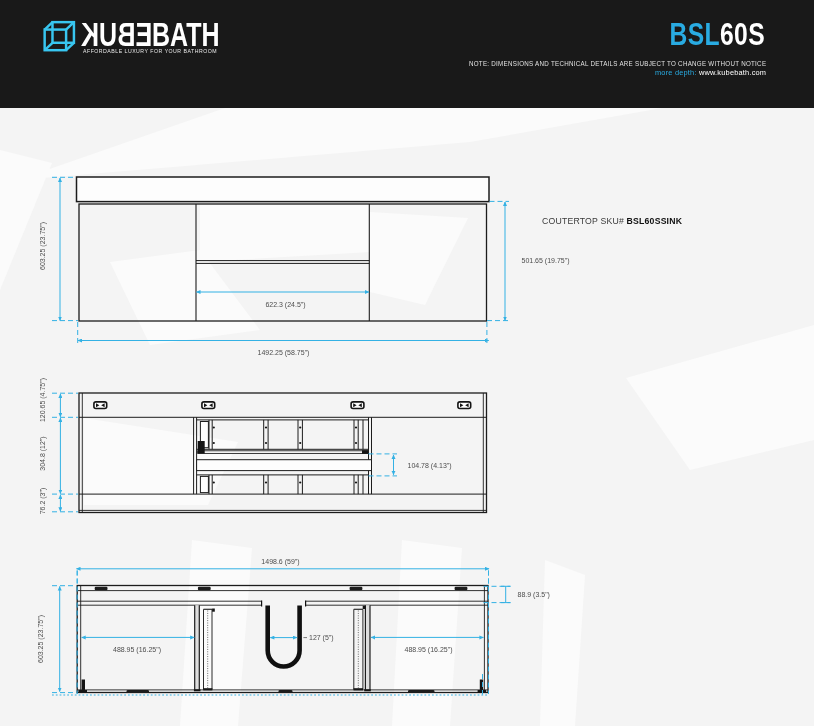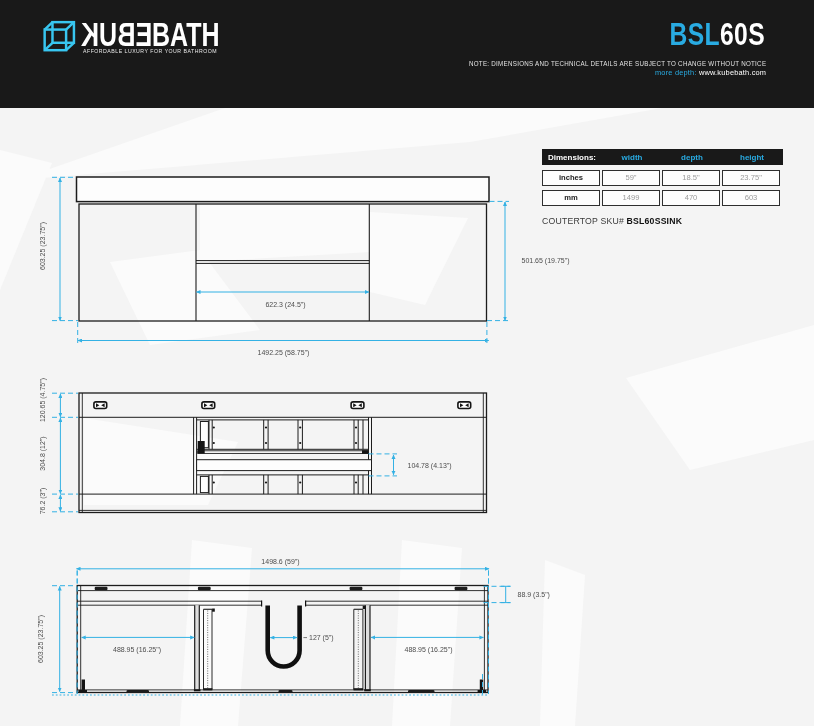--- a/index.html
+++ b/index.html
@@ -338,38 +338,15 @@
 
   <div id="tagline">AFFORDABLE LUXURY FOR YOUR BATHROOM</div>
 
   <div id="bsl"><b>BSL</b>60S</div>
 
   <div id="note">NOTE: DIMENSIONS AND TECHNICAL DETAILS ARE SUBJECT TO CHANGE WITHOUT NOTICE</div>
 
   <div id="minfo"><b>more depth:</b> www.kubebath.com</div>
 </div>
 
-<div id="dtab">
-
-  <div id="dhead">
-        <div class="c0">Dimensions:</div>
-        <div class="c">width</div>
-        <div class="c">depth</div>
-        <div class="c">height</div>
-      </div>
-
-  <div class="trow r1">
-        <div class="cell k">inches</div>
-        <div class="cell v">59"</div>
-        <div class="cell v">18.5"</div>
-        <div class="cell v">23.75"</div>
-      </div>
-
-  <div class="trow r2">
-        <div class="cell k">mm</div>
-        <div class="cell v">1499</div>
-        <div class="cell v">470</div>
-        <div class="cell v">603</div>
-      </div>
-</div>
 
 <div id="sku">COUTERTOP SKU# <b>BSL60SSINK</b></div>
 </div>
 
 </body></html>

